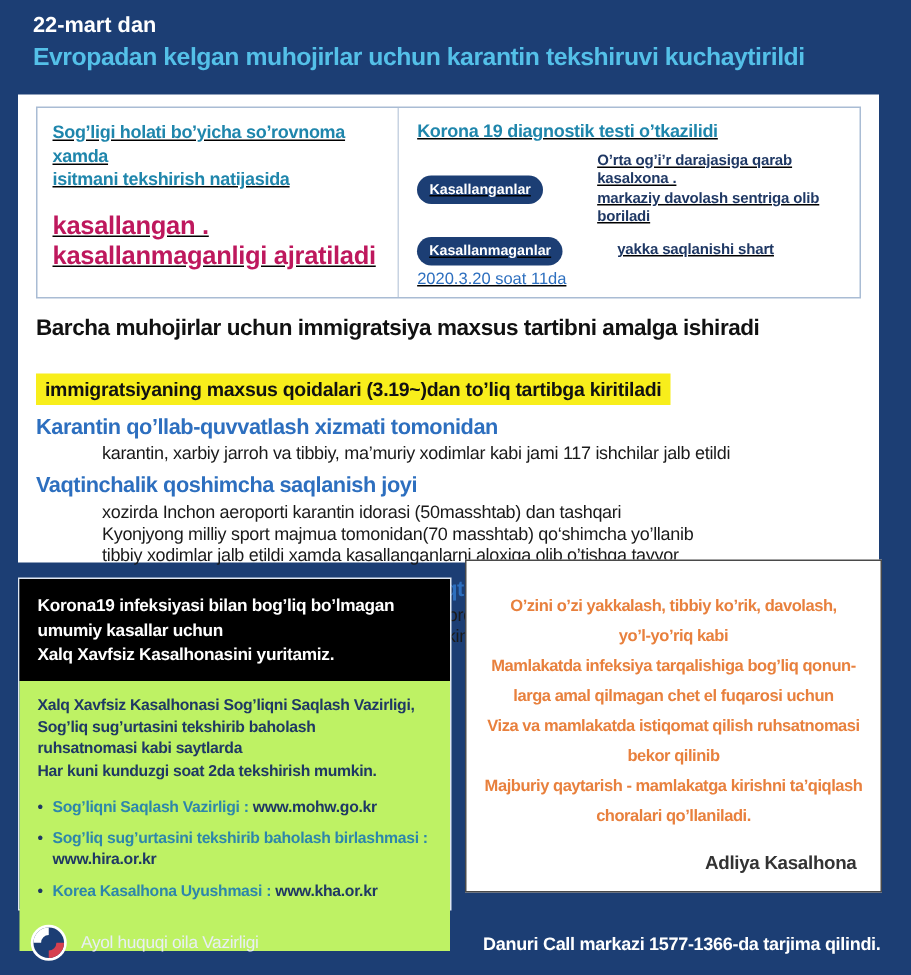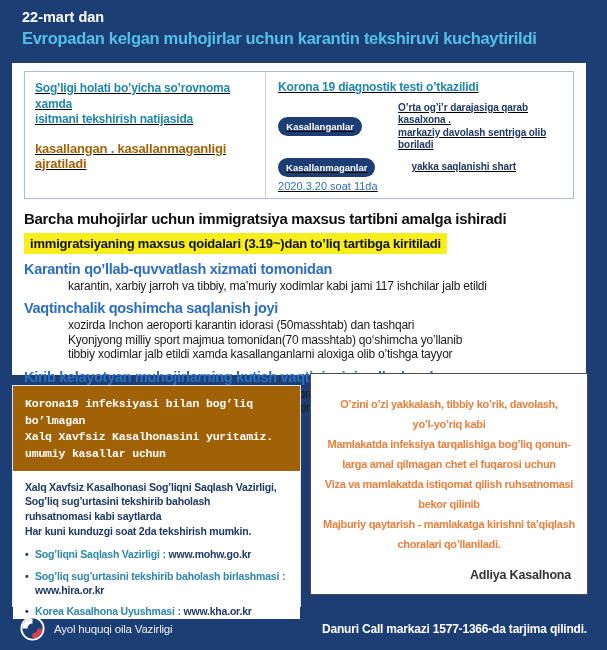--- a/index.html
+++ b/index.html
@@ -13,43 +13,43 @@
   .header-date{color:#ffffff;font-weight:bold;font-size:14.5px;}
   .header-title{color:#54c0e8;font-weight:bold;font-size:16.5px;letter-spacing:-0.3px;margin-top:4px;}
   
   .panel{
     position:absolute;left:12px;top:63px;width:574px;height:312px;
     background:#ffffff;box-sizing:border-box;padding:8px 12px;
   }
   .top-box{border:1px solid #a9bcd4;display:flex;box-sizing:border-box;text-decoration:underline;}
   .tb-left{width:44%;padding:9px 8px 10px 10px;border-right:1px solid #c8d3e2;box-sizing:border-box;}
   .tb-heading{color:#1f86ac;font-weight:bold;font-size:12px;letter-spacing:-0.2px;line-height:1.3;}
-  .tb-result{color:#a16207;font-weight:bold;font-size:13px;letter-spacing:-0.2px;margin-top:13px;}
+  .tb-result{color:#be185d;font-weight:bold;font-size:17px;letter-spacing:-0.2px;margin-top:13px;}
   .tb-right{flex:1;padding:8px 10px 6px 12px;box-sizing:border-box;}
   .badge-row{display:flex;align-items:center;margin-top:6px;gap:28px;}
   .badge{
     background:#1c3e74;color:#fff;font-size:9.5px;font-weight:bold;border-radius:11px;
     padding:4px 8px;white-space:nowrap;margin-right:8px;min-width:84px;text-align:center;box-sizing:border-box;
   }
   .badge-text{color:#1f3864;font-weight:bold;font-size:10px;line-height:1.25;letter-spacing:-0.1px;}
   .tb-date{text-align:left;color:#2d6fbf;font-size:11px;margin-top:3px;}
   .announcement{font-size:15px;font-weight:bold;color:#111;letter-spacing:-0.3px;margin-top:11px;}
-  .highlight{display:inline-block;background:#f8ee1b;font-weight:bold;font-size:13px;letter-spacing:-0.2px;color:#111;padding:3px 6px;margin-top:6px;}
+  .highlight{display:inline-block;background:#f8ee1b;font-weight:bold;font-size:13px;letter-spacing:-0.2px;color:#111;padding:3px 6px;margin-top:22px;}
   .section{margin-top:7px;}
   .section-heading{color:#2d6fbf;font-weight:bold;font-size:14.5px;letter-spacing:-0.3px;}
   .section-body{margin-top:2px;margin-left:44px;}
   .section-line{color:#1a1a1a;font-size:12px;line-height:14.5px;letter-spacing:-0.2px;}
   
   .left-box{
     position:absolute;left:12px;top:385px;width:289px;height:222px;
     border:1px solid #dfe7f2;box-sizing:border-box;
   }
-  .lb-header{background:#a16207;padding:10px 12px 8px 12px;font-family:Liberation Mono, monospace;}
+  .lb-header{background:#000000;padding:10px 12px 8px 12px;}
   .lb-header-line{color:#ffffff;font-weight:bold;font-size:11.5px;line-height:1.45;letter-spacing:-0.2px;}
-  .lb-body{background:#ffffff;padding:9px 10px 8px 12px;height:148px;box-sizing:border-box;}
+  .lb-body{background:#bef264;padding:9px 10px 8px 12px;height:180px;box-sizing:border-box;}
   .lb-body-line{color:#1f3864;font-weight:bold;font-size:10.5px;line-height:1.4;letter-spacing:-0.2px;}
   .lb-links{margin-top:9px;}
   .lb-link{margin-top:7px;font-size:10.5px;font-weight:bold;letter-spacing:-0.2px;line-height:1.35;padding-left:10px;position:relative;}
   .lb-bullet{position:absolute;left:0;top:0;color:#1f3864;}
   .lb-label{color:#2e86ab;}
   .lb-url{color:#1f3864;}
   
   .right-box{
     position:absolute;left:310px;top:373px;width:278px;height:222px;
     background:#ffffff;border:1px solid #4a4a4a;box-sizing:border-box;
@@ -132,22 +132,22 @@
       <div class="section-line">"Mening diagnostim" ilovasida telefon raqam orqali tasdiqlash tizimi joriy etilib</div>
       <div class="section-line">ko’p tilli tarjima xizmatidan foydalanishlari mukin</div>
     </div>
   </div>
 
 </div>
 
 <div class="left-box">
   <div class="lb-header">
     <div class="lb-header-line">Korona19 infeksiyasi bilan bog’liq bo’lmagan</div>
+    <div class="lb-header-line">umumiy kasallar uchun</div>
     <div class="lb-header-line">Xalq Xavfsiz Kasalhonasini yuritamiz.</div>
-    <div class="lb-header-line">umumiy kasallar uchun</div>
   </div>
   <div class="lb-body">
     <div class="lb-body-line">Xalq Xavfsiz Kasalhonasi Sog’liqni Saqlash Vazirligi,</div>
     <div class="lb-body-line">Sog’liq sug’urtasini tekshirib baholash</div>
     <div class="lb-body-line">ruhsatnomasi  kabi saytlarda</div>
     <div class="lb-body-line">Har kuni kunduzgi soat 2da tekshirish mumkin.</div>
     <div class="lb-links">
       <div class="lb-link">
         <span class="lb-bullet">•</span><span class="lb-label">Sog’liqni Saqlash Vazirligi : </span><span class="lb-url">www.mohw.go.kr</span>
       </div>

